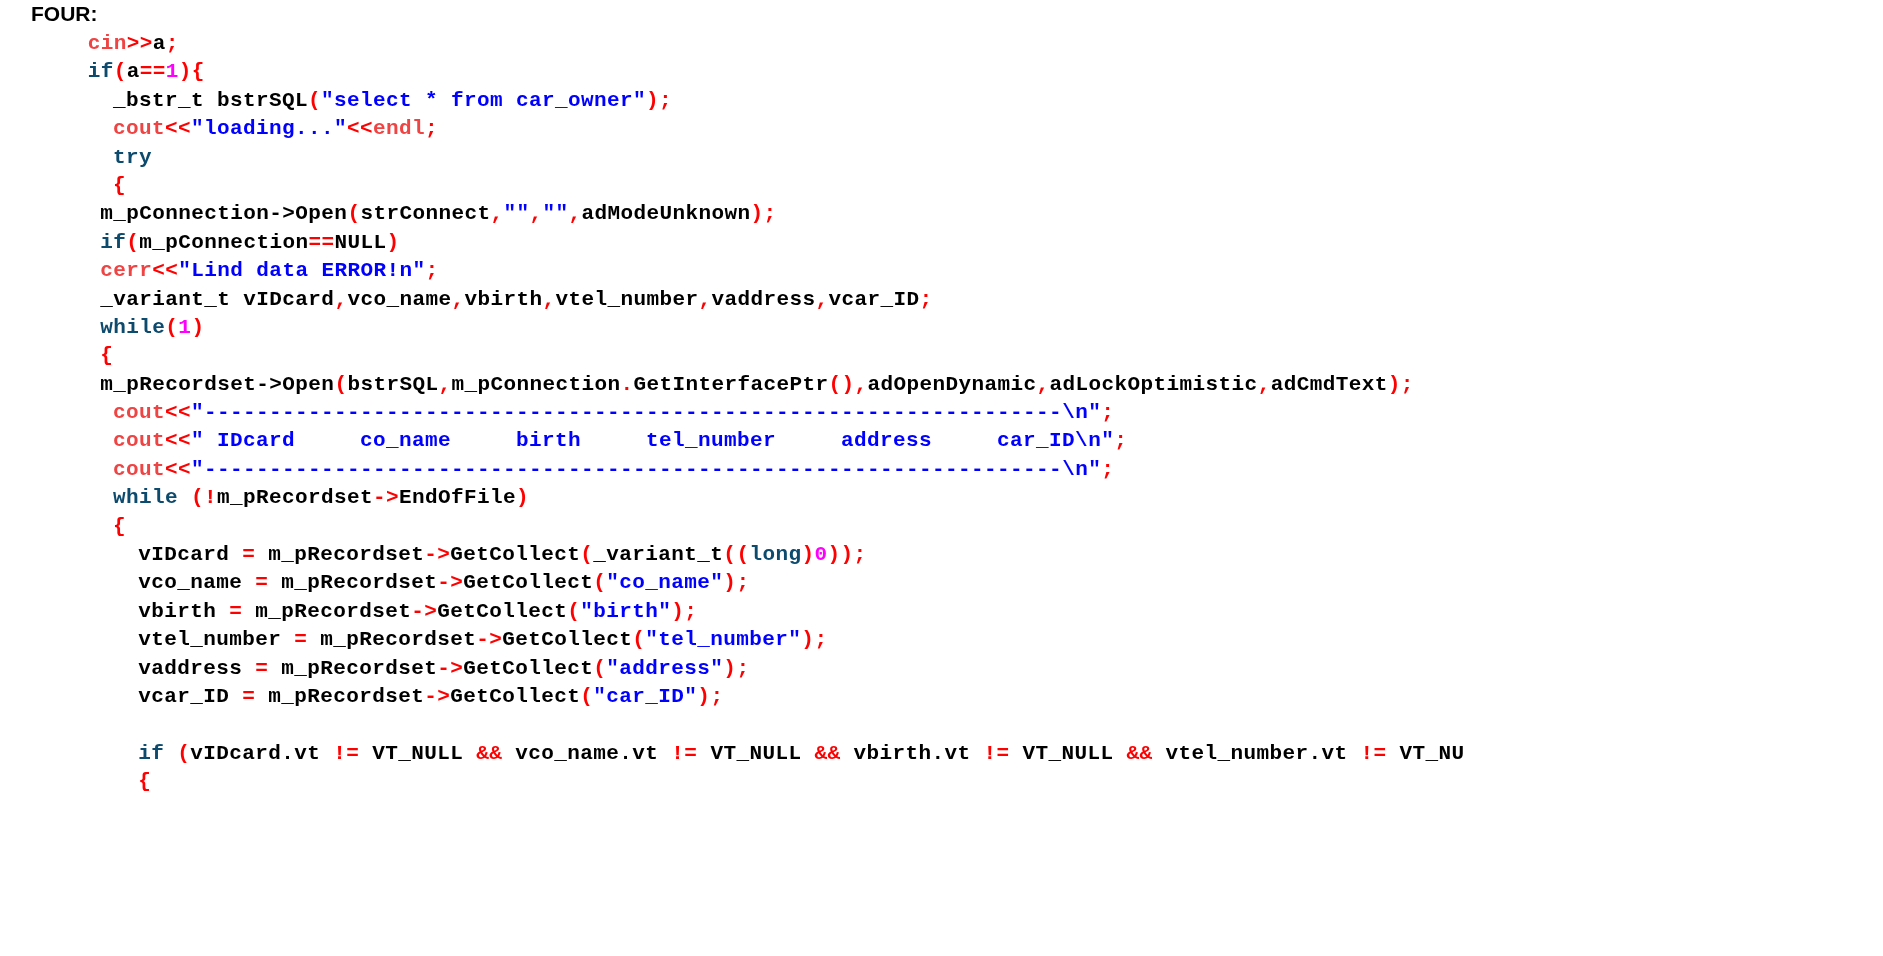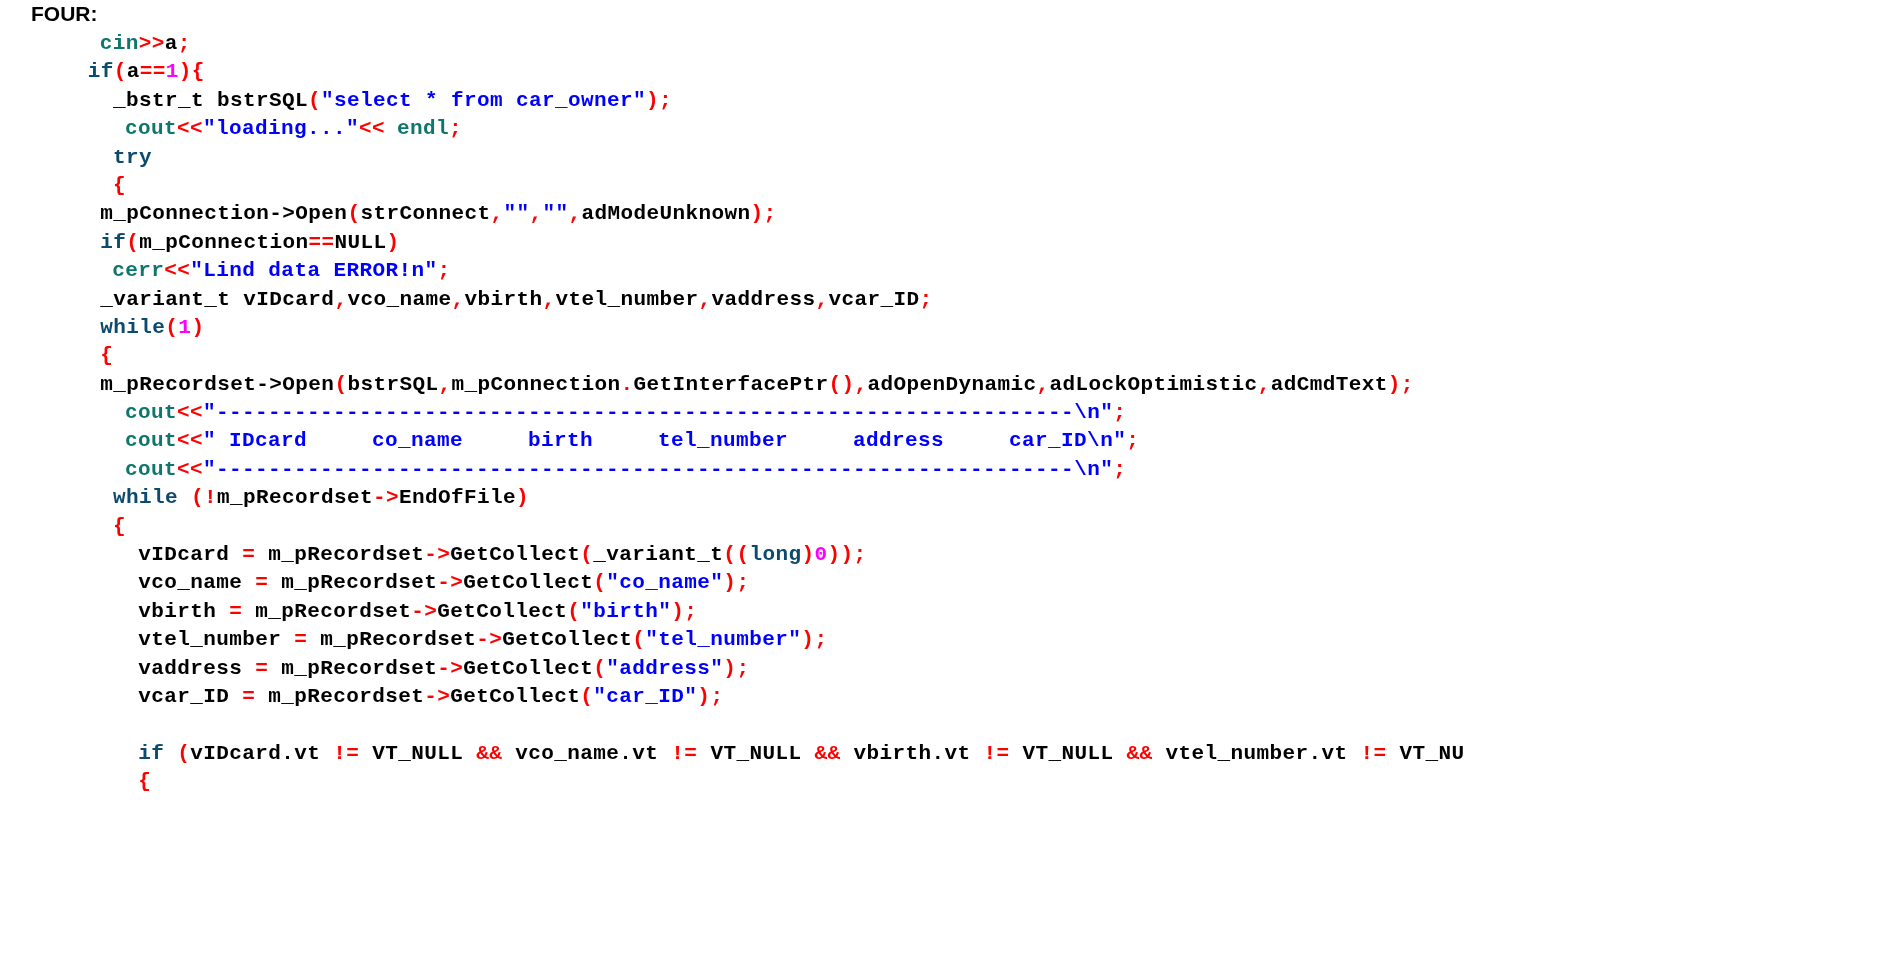--- a/index.html
+++ b/index.html
@@ -49,21 +49,21 @@
     font-weight: bold;
     letter-spacing: 0.4px;
     white-space: pre;
     color: #000000;
     overflow: hidden;
   }
   
   .t-plain   { color: #000000; }
   .t-kw      { color: #0c4a6e; }
   .t-str     { color: #0000ff; }
-  .t-stream  { color: #0f766e; margin-left: 12px; }
+  .t-stream  { color: #ef4444; }
   .t-punc    { color: #ff0000; }
   .t-num     { color: #ff00ff; }
   .t-op      { color: #ff0000; }
 </style>
 </head>
 <body>
 
 <div id="code-listing">
 
   <div class="heading-row">FOUR:</div>

